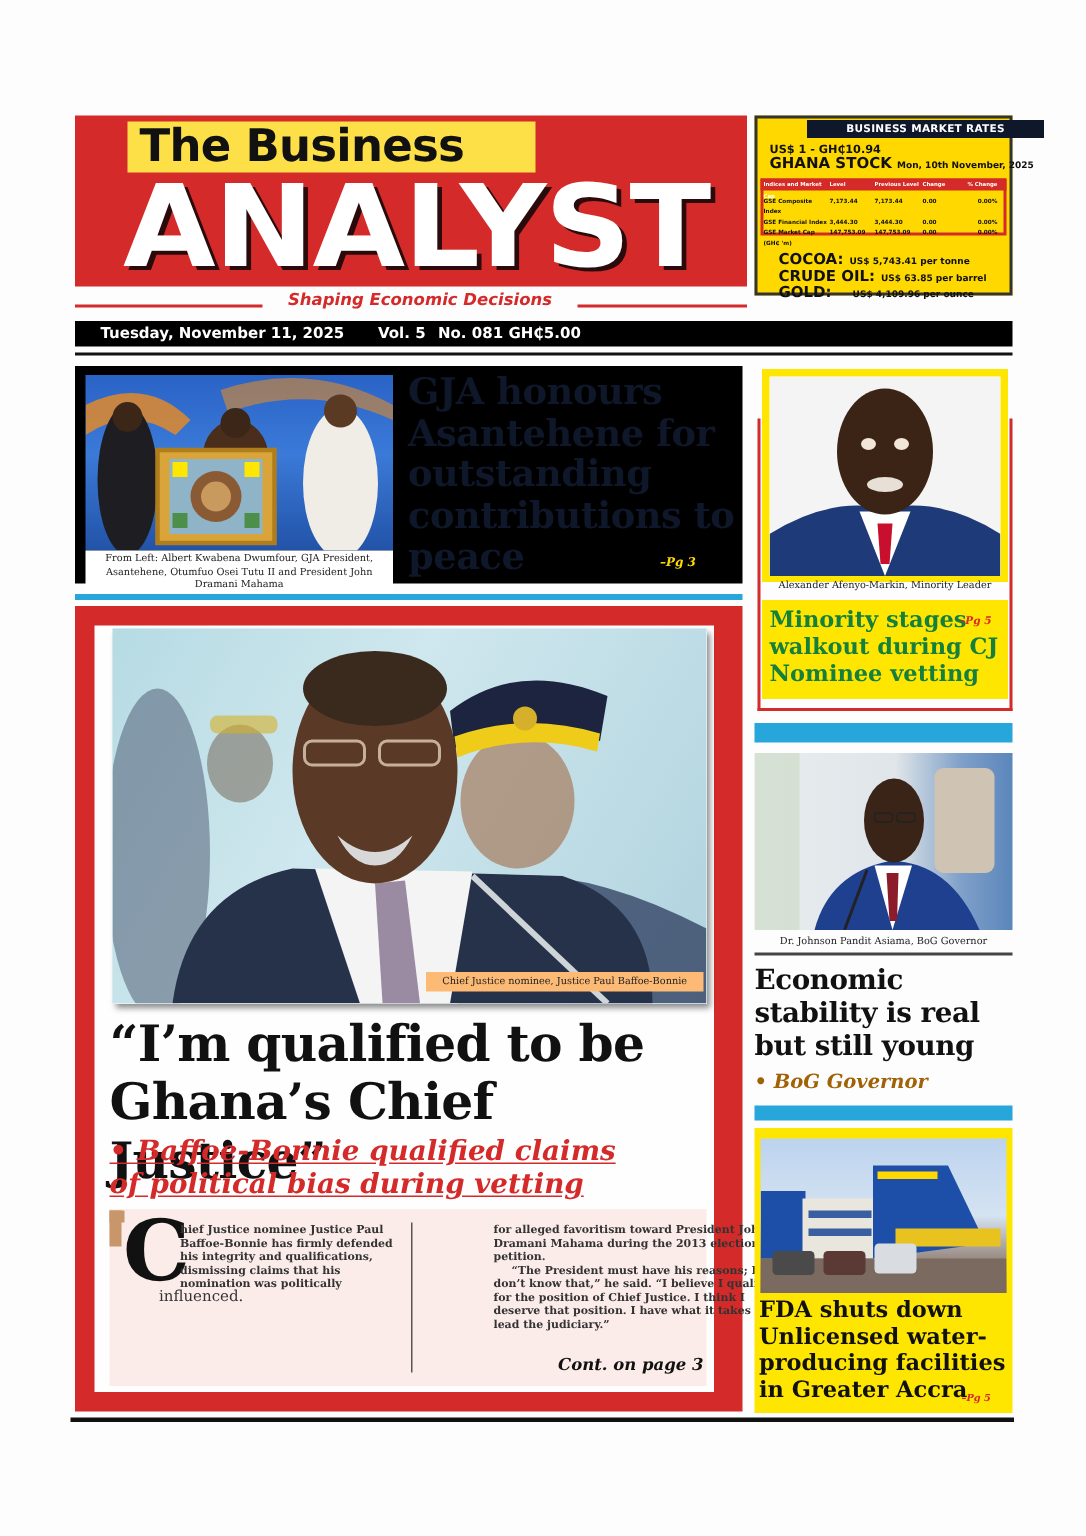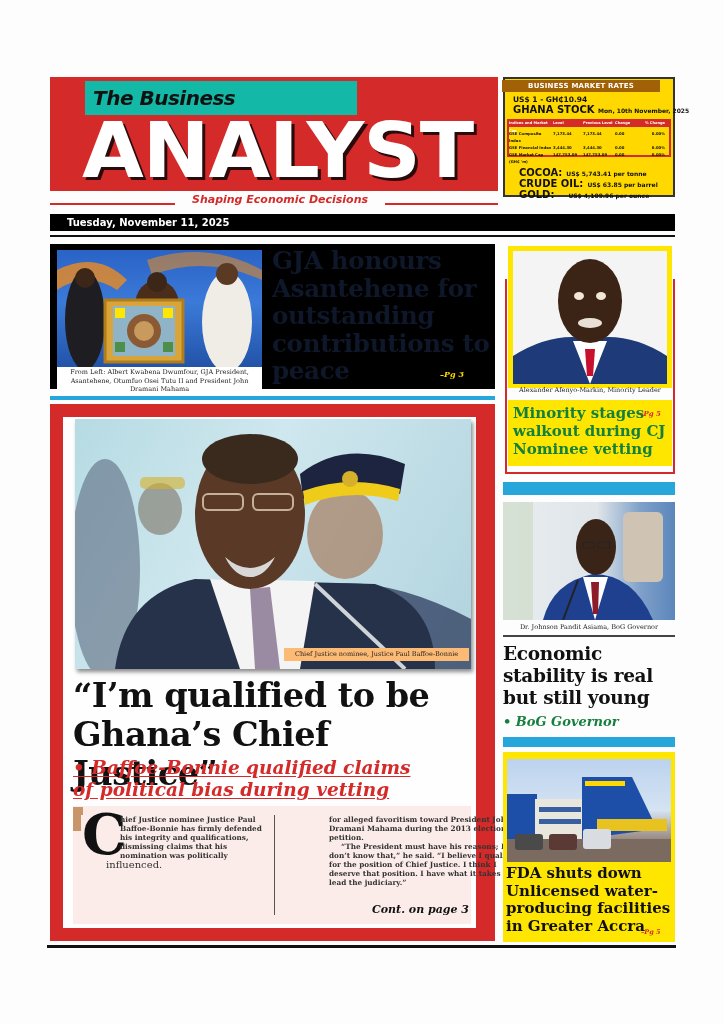--- a/index.html
+++ b/index.html
@@ -2,42 +2,42 @@
 <html><head>
 <meta charset="utf-8">
 <style>
   * { box-sizing: border-box; margin: 0; padding: 0; }
   html, body { width: 724px; height: 1024px; background: #fdfdfd; overflow: hidden; }
   body { position: relative; font-family: "DejaVu Serif", serif; color: #111; }
   .abs { position: absolute; }
 
   
   .mast { left: 50px; top: 77px; width: 448px; height: 114px; background: #d42a2a; }
-  .mast-the { left: 85px; top: 81px; width: 272px; height: 34px; background: #14b8a6;
-    font-family: "DejaVu Sans", sans-serif; font-weight: bold; font-style: italic;
-    font-size: 20px; line-height: 34px; padding-left: 8px; color: #111; letter-spacing: -0.5px; }
+  .mast-the { left: 85px; top: 81px; width: 272px; height: 34px; background: #fde047;
+    font-family: "DejaVu Sans", sans-serif; font-weight: bold; 
+    font-size: 30px; line-height: 34px; padding-left: 8px; color: #111; letter-spacing: -0.5px; }
   .mast-analyst { left: 60px; top: 112px; width: 435px; height: 78px;
     font-family: "DejaVu Sans", sans-serif; font-weight: bold; color: #fff;
     font-size: 76px; line-height: 78px; letter-spacing: -1px; text-align: center;
     text-shadow: 3px 3px 0 #2a0a0a; transform: scaleX(1.05); }
   .tag-line-l { left: 50px; top: 203px; width: 125px; height: 2px; background: #d42a2a; }
   .tag-line-r { left: 385px; top: 203px; width: 113px; height: 2px; background: #d42a2a; }
   .tagline { left: 178px; top: 193px; width: 204px; text-align: center;
     font-family: "DejaVu Sans", sans-serif; font-weight: bold; font-style: italic;
     font-size: 11px; color: #d42a2a; }
   .datebar { left: 50px; top: 214px; width: 625px; height: 17px; background: #000;
     font-family: "DejaVu Sans", sans-serif; font-weight: bold; color: #fff; font-size: 10px;
-    line-height: 17px; padding-left: 17px; display: flex; gap: 0; flex-direction: column; }
+    line-height: 17px; padding-left: 17px; display: flex; gap: 0; }
   .datebar span { white-space: nowrap; }
   .rule-top { left: 50px; top: 235px; width: 625px; height: 2px; background: #111; }
 
   
   .mkt { left: 503px; top: 77px; width: 172px; height: 120px; background: #ffd800;
     border: 2px solid #333; }
-  .mkt-title { left: 502px; top: 80px; width: 158px; height: 12px; background: #a16207; color: #fff;
+  .mkt-title { left: 538px; top: 80px; width: 158px; height: 12px; background: #0f172a; color: #fff;
     font-family: "DejaVu Sans", sans-serif; font-weight: bold; font-size: 7px; line-height: 12px;
     text-align: center; letter-spacing: 0.2px; }
   .mkt-line1 { left: 513px; top: 95px; font-family: "DejaVu Sans", sans-serif; font-weight: bold; font-size: 7.5px; }
   .mkt-line2 { left: 513px; top: 104px; font-family: "DejaVu Sans", sans-serif; font-weight: bold; font-size: 10px; white-space: nowrap; }
   .mkt-line2 small { font-size: 6px; }
   .mkt-table { left: 507px; top: 119px; width: 164px; height: 38px; border: 2px solid #d42a2a; }
   .mkt-thead { left: 507px; top: 119px; width: 164px; height: 8px; background: #d42a2a; color: #ffe;
     font-family: "DejaVu Sans", sans-serif; font-weight: bold; font-size: 3.6px; line-height: 8px;
     display: flex; padding: 0 2px; }
   .mkt-rows { left: 509px; top: 130px; width: 160px; font-family: "DejaVu Sans", sans-serif;
@@ -92,21 +92,21 @@
   .minority-headbox { left: 508px; top: 400px; width: 164px; height: 66px; background: #ffe600; }
   .minority-head { left: 513px; top: 404px; width: 160px; font-weight: bold; font-size: 15px; line-height: 18px; color: #15803d; }
   .minority-pg { left: 640px; top: 409px; font-size: 7px; font-weight: bold; font-style: italic; color: #d42a2a; }
 
   .blue-bar1 { left: 503px; top: 482px; width: 172px; height: 13px; background: #27a6dc; }
   .bog-img { left: 503px; top: 502px; width: 172px; height: 118px;
     background: linear-gradient(90deg, #e8eef0 0%, #dfe5e8 55%, #7fa0c9 80%, #5b86bb 100%); overflow: hidden; }
   .bog-cap { left: 503px; top: 623px; width: 172px; font-size: 6.5px; text-align: center; color: #222; }
   .bog-rule { left: 503px; top: 635px; width: 172px; height: 2px; background: #444; }
   .bog-head { left: 503px; top: 643px; width: 175px; font-weight: bold; font-size: 18.5px; line-height: 22px; color: #111; letter-spacing: -0.3px; }
-  .bog-sub { left: 503px; top: 714px; font-weight: bold; font-style: italic; font-size: 13px; color: #15803d; }
+  .bog-sub { left: 503px; top: 714px; font-weight: bold; font-style: italic; font-size: 13px; color: #a16207; }
   .blue-bar2 { left: 503px; top: 737px; width: 172px; height: 10px; background: #27a6dc; }
 
   .fda-yellow { left: 503px; top: 752px; width: 172px; height: 190px; background: #ffe600; }
   .fda-img { left: 507px; top: 759px; width: 164px; height: 103px;
     background: linear-gradient(180deg, #bcd3ee 0%, #d5e3f2 50%, #8a7466 85%, #6c5a50 100%); overflow: hidden; }
   .fda-head { left: 506px; top: 865px; width: 170px; font-weight: bold; font-size: 15px; line-height: 17.5px; color: #111; }
   .fda-pg { left: 641px; top: 928px; font-size: 6.5px; font-weight: bold; font-style: italic; color: #d42a2a; }
 
   .rule-bottom { left: 47px; top: 945px; width: 629px; height: 3px; background: #111; }
 </style>

